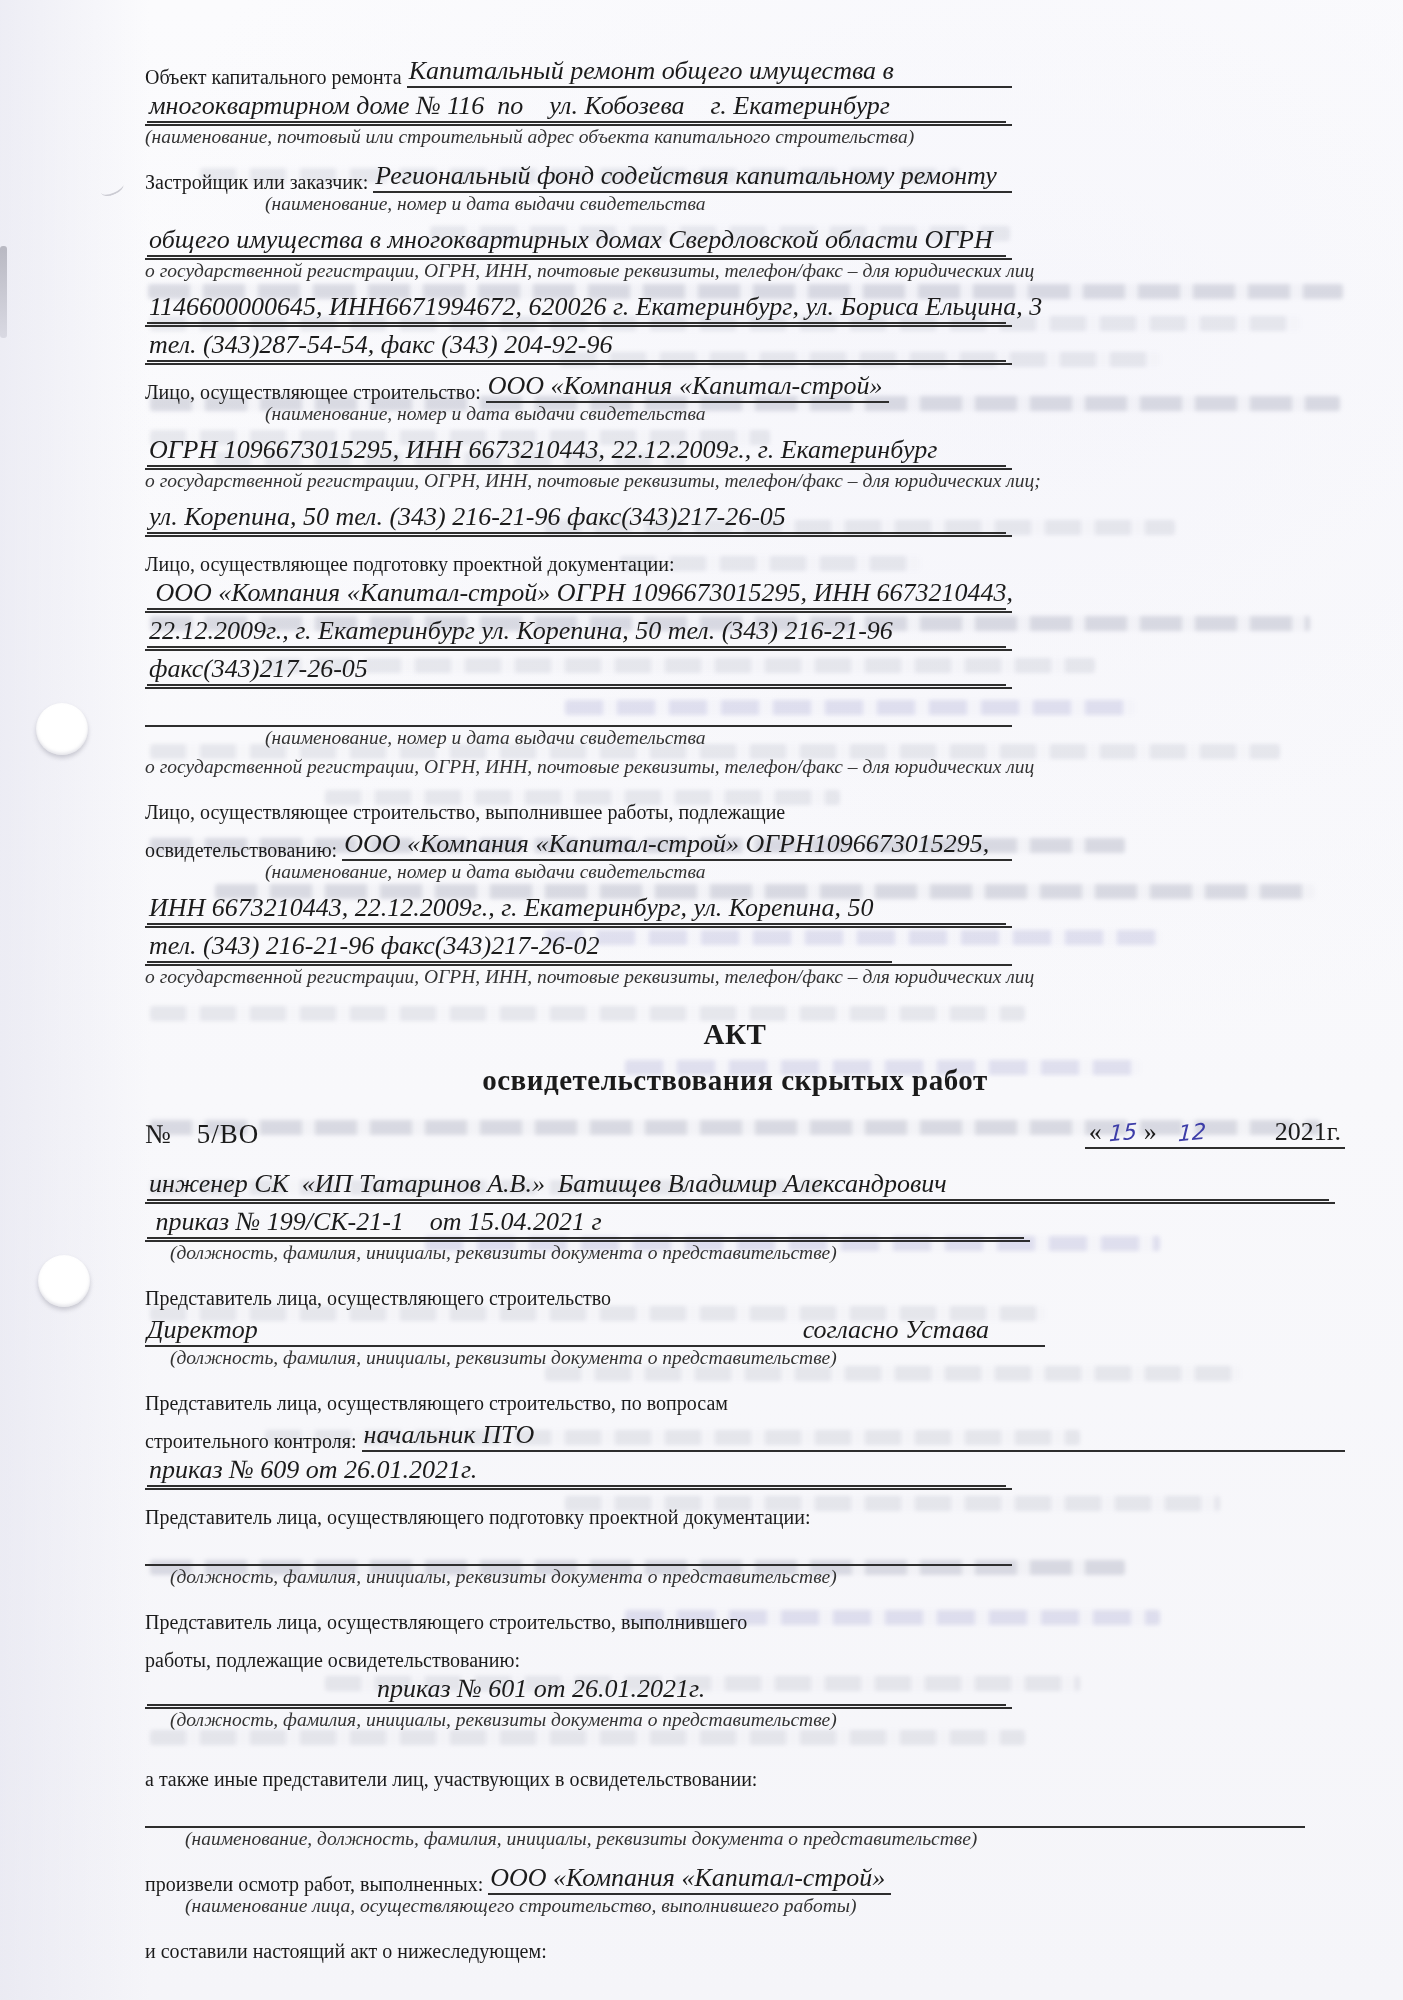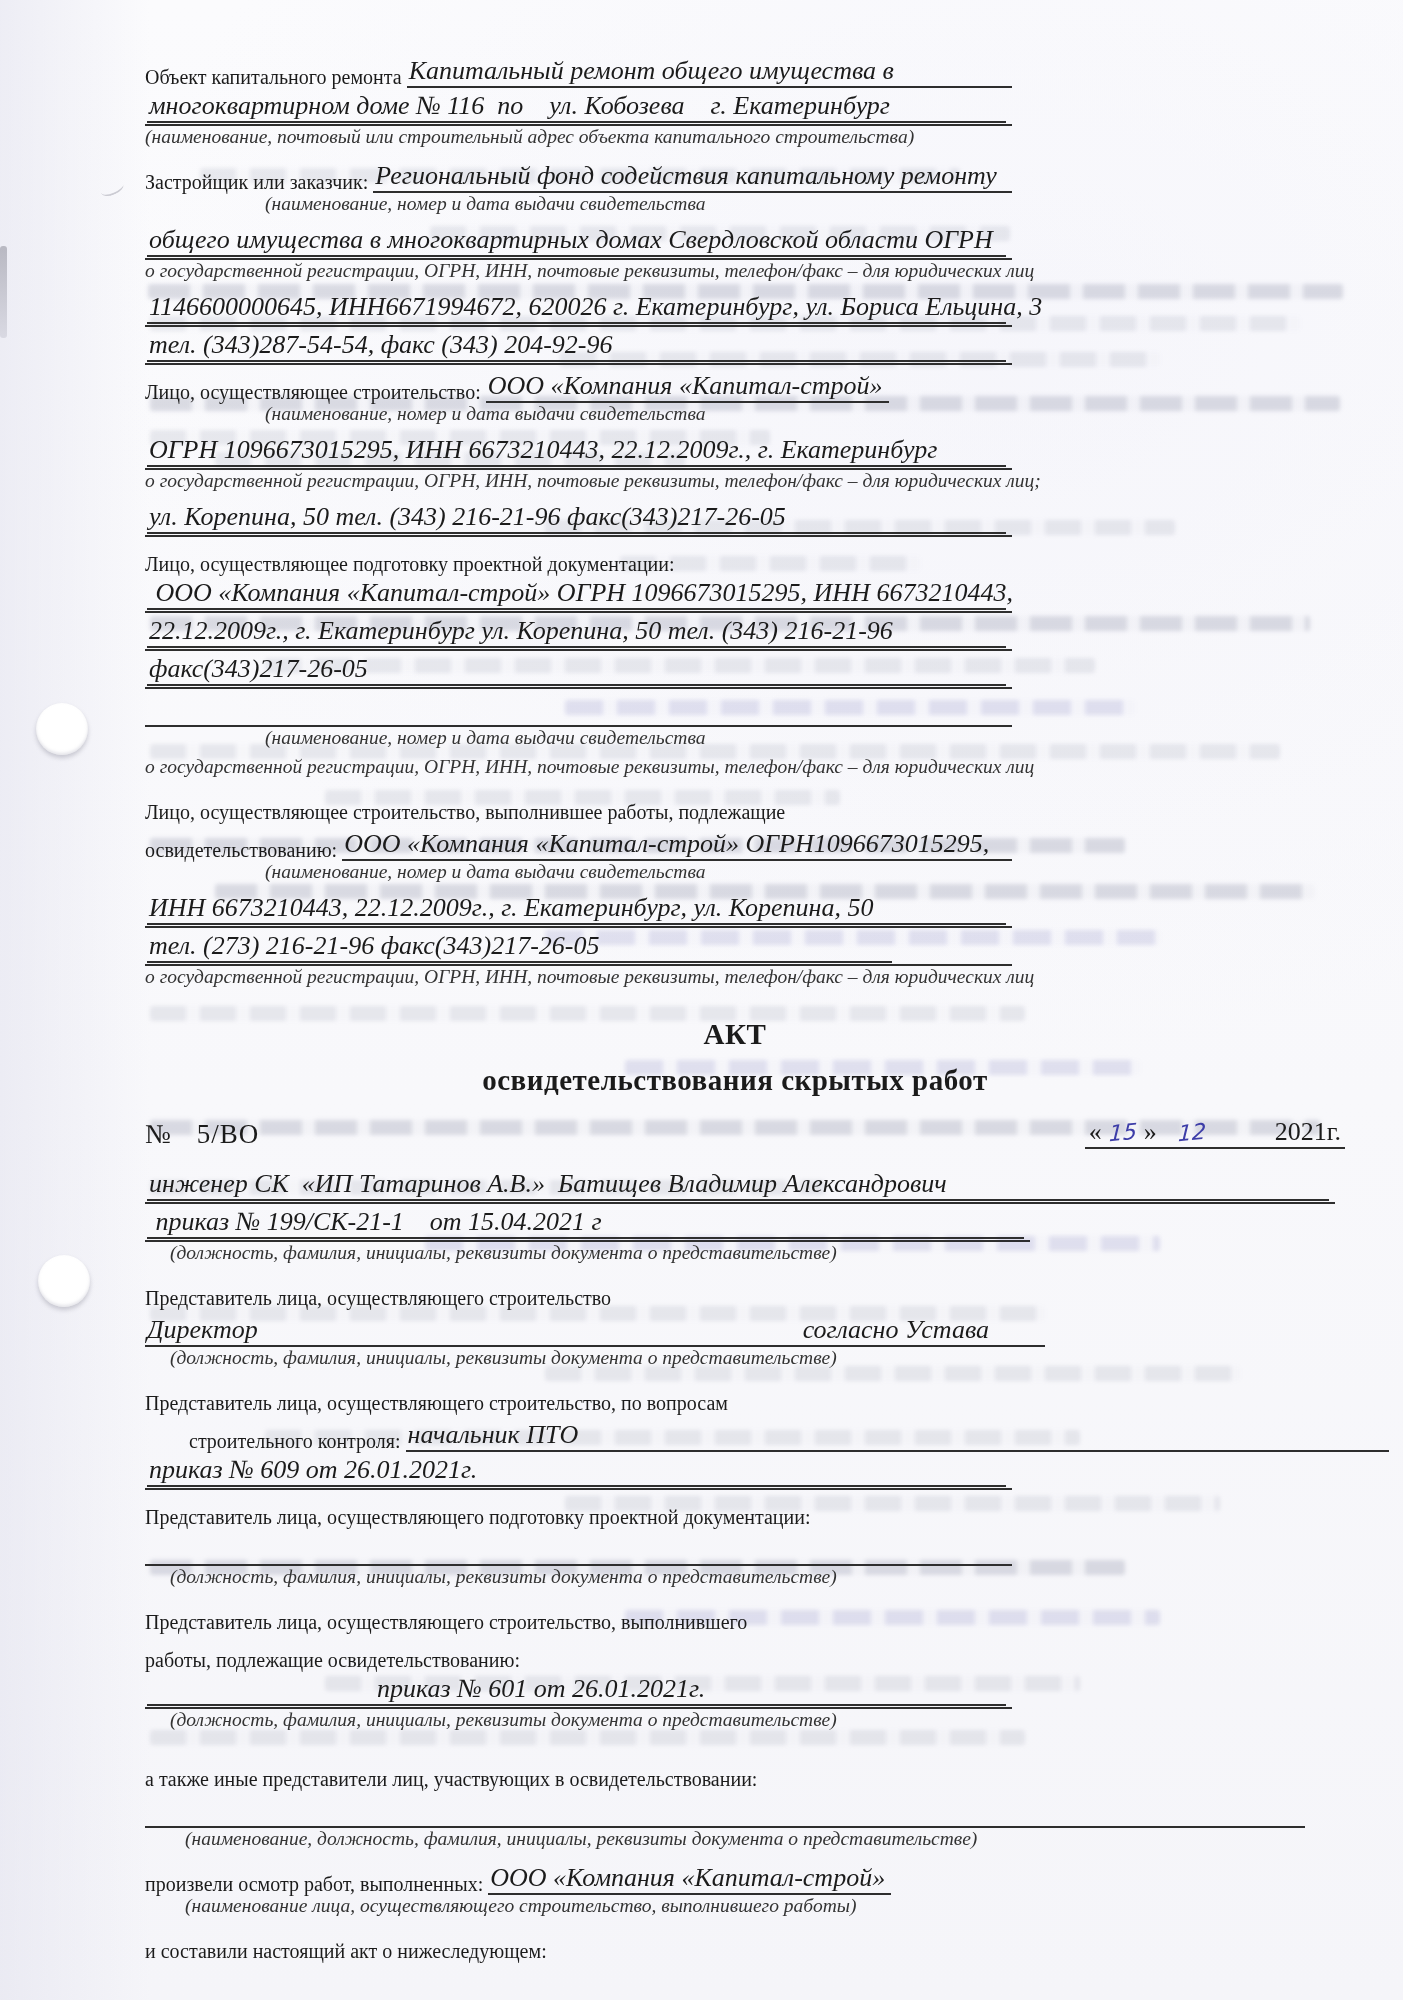--- a/index.html
+++ b/index.html
@@ -138,21 +138,21 @@
         <span class="lbl">Лицо, осуществляющее строительство, выполнившее работы, подлежащие</span>
       </div>
       <div class="row mixed">
         <span class="lbl">освидетельствованию: </span>
         <span class="fill grow">ООО «Компания «Капитал-строй» ОГРН1096673015295,</span>
       </div>
       <div class="row caption" style="padding-left: 120px;">
         <span class="capt">(наименование, номер и дата выдачи свидетельства</span>
       </div>
       <div class="row fill"><span class="fill full">ИНН 6673210443, 22.12.2009г., г. Екатеринбург, ул. Корепина, 50</span></div>
-      <div class="row fill"><span class="fill" style="width: 745px;">тел. (273) 216-21-96 факс(343)217-26-05</span></div>
+      <div class="row fill"><span class="fill" style="width: 745px;">тел. (343) 216-21-96 факс(343)217-26-02</span></div>
       <div class="row caption">
         <span class="capt">о государственной регистрации, ОГРН, ИНН, почтовые реквизиты, телефон/факс – для юридических лиц</span>
       </div>
       <div class="row gap" style="min-height: 16px;"></div>
       <div class="row heading" style="width: 1180px;">
         <span class="h1t">АКТ</span>
       </div>
       <div class="row heading" style="width: 1180px;">
         <span class="h1t">освидетельствования скрытых работ</span>
       </div>
@@ -179,21 +179,21 @@
       </div>
       <div class="row director" style="width: 900px;">
         <span class="fill dirfill" style="width: 900px; gap: 24px;"><span>Директор</span><span class="dir-right">согласно Устава</span></span>
       </div>
       <div class="row caption" style="padding-left: 25px;">
         <span class="capt">(должность, фамилия, инициалы, реквизиты документа о представительстве)</span>
       </div>
       <div class="row label">
         <span class="lbl">Представитель лица, осуществляющего строительство, по вопросам</span>
       </div>
-      <div class="row mixed" style="width: 1200px; margin-left: 44px;">
+      <div class="row mixed" style="width: 1200px;">
         <span class="lbl">строительного контроля: </span>
         <span class="fill grow">начальник ПТО</span>
       </div>
       <div class="row fill"><span class="fill full">приказ № 609 от 26.01.2021г.</span></div>
       <div class="row label">
         <span class="lbl">Представитель лица, осуществляющего подготовку проектной документации:</span>
       </div>
       <div class="row blank">
         <span class="fill full">&nbsp;</span>
       </div>

